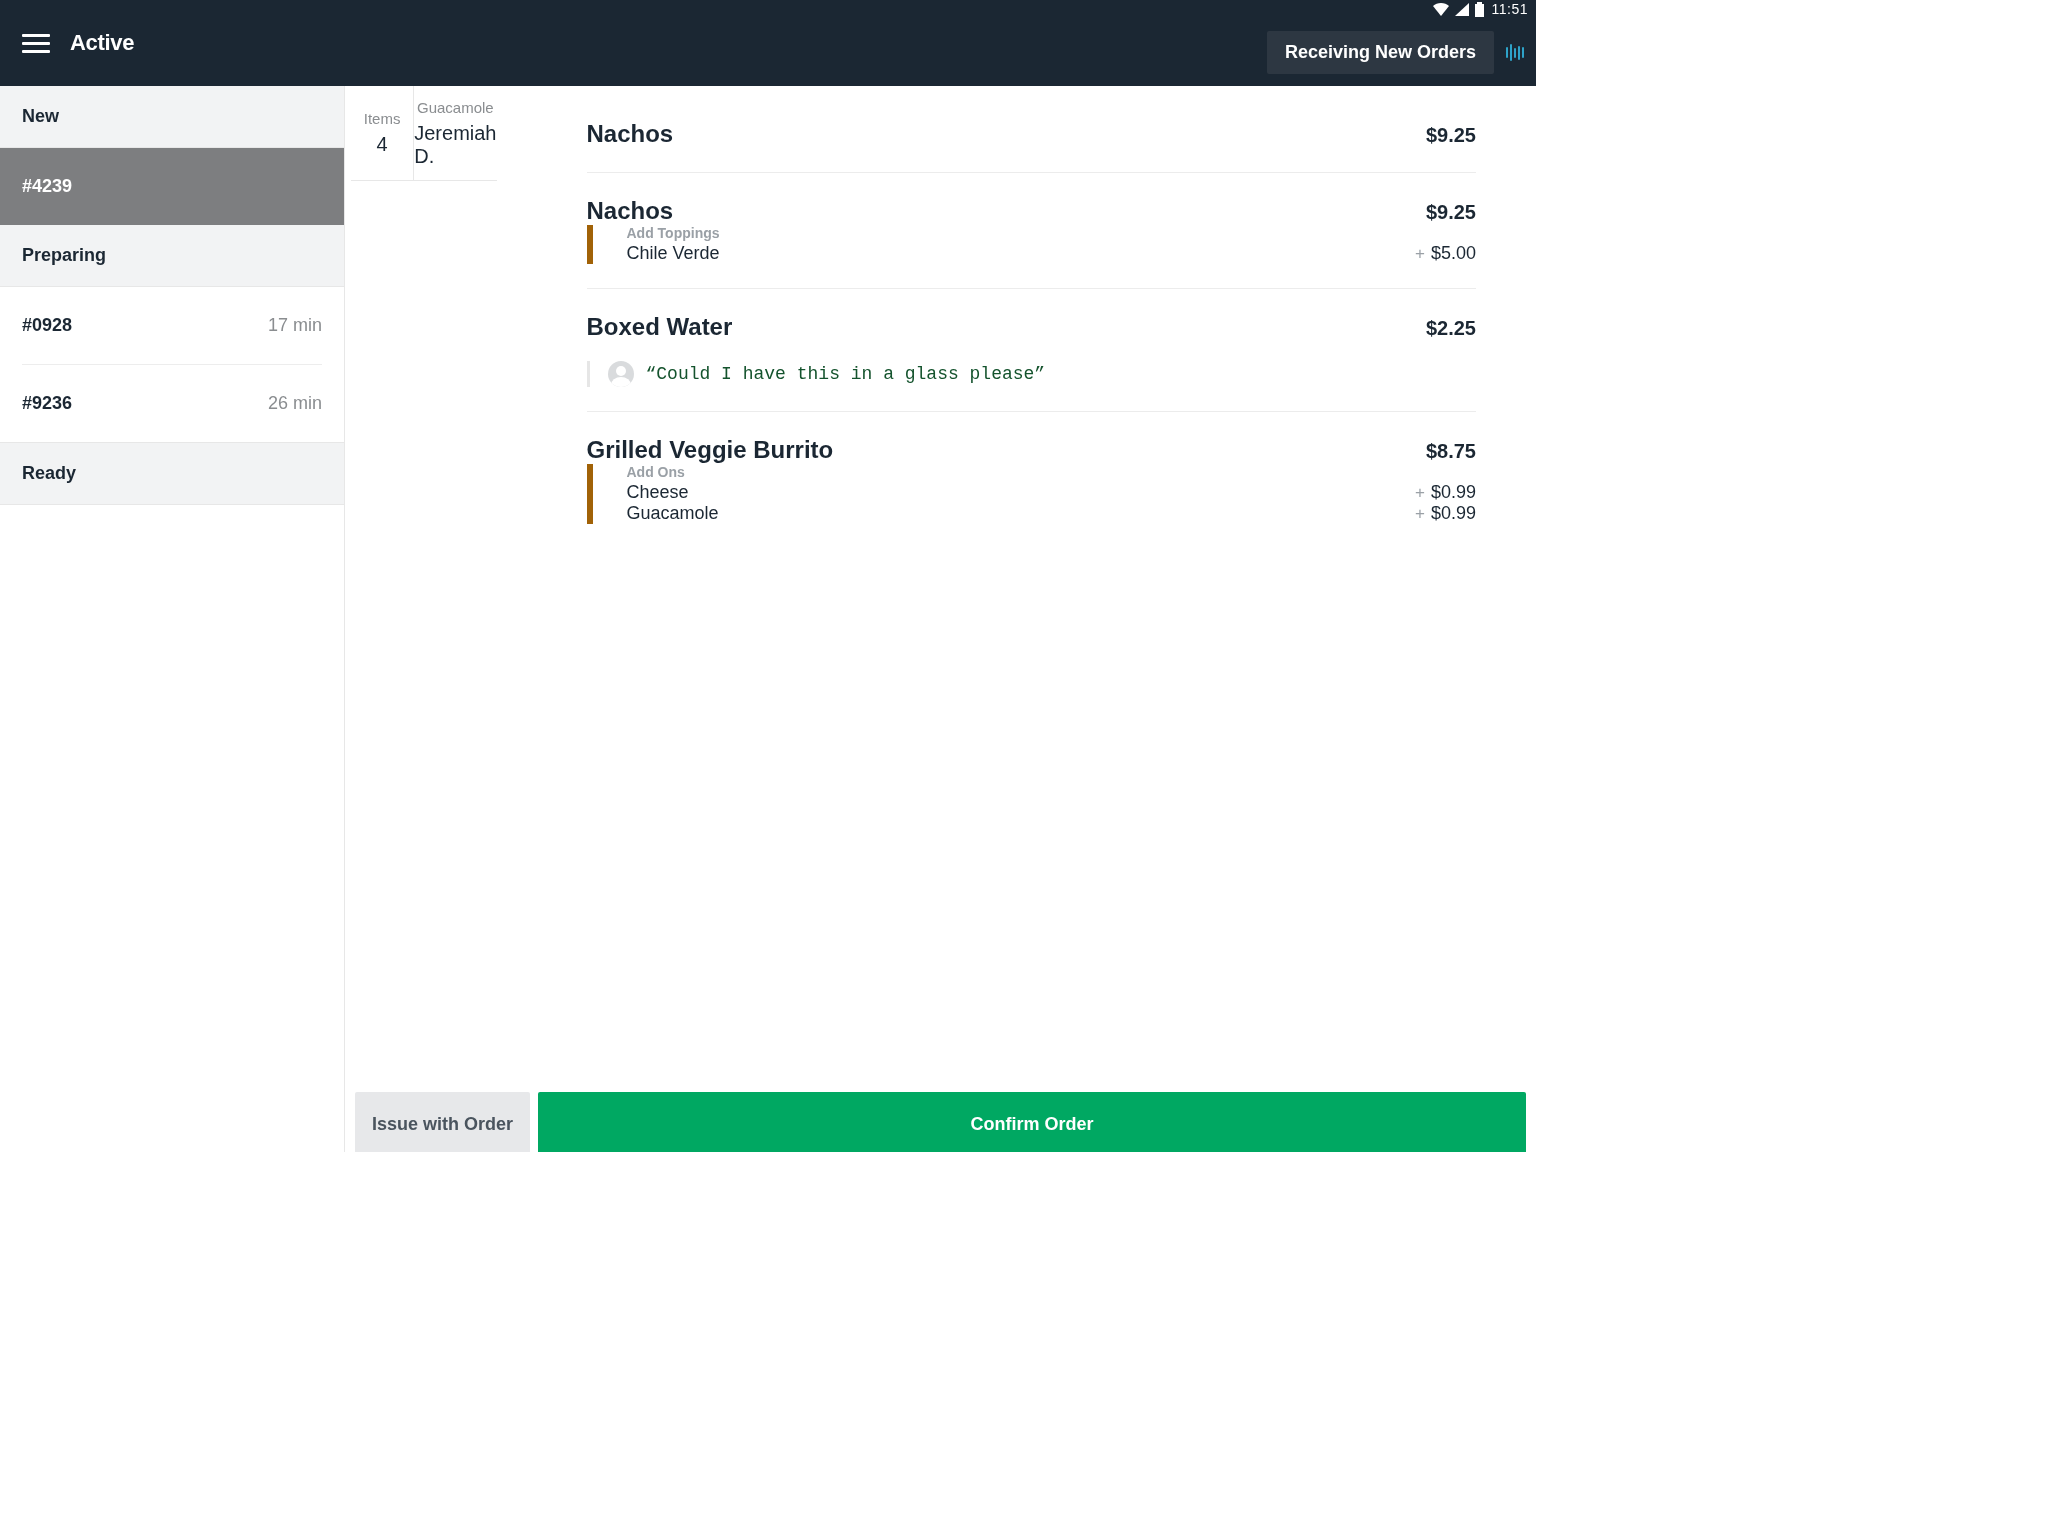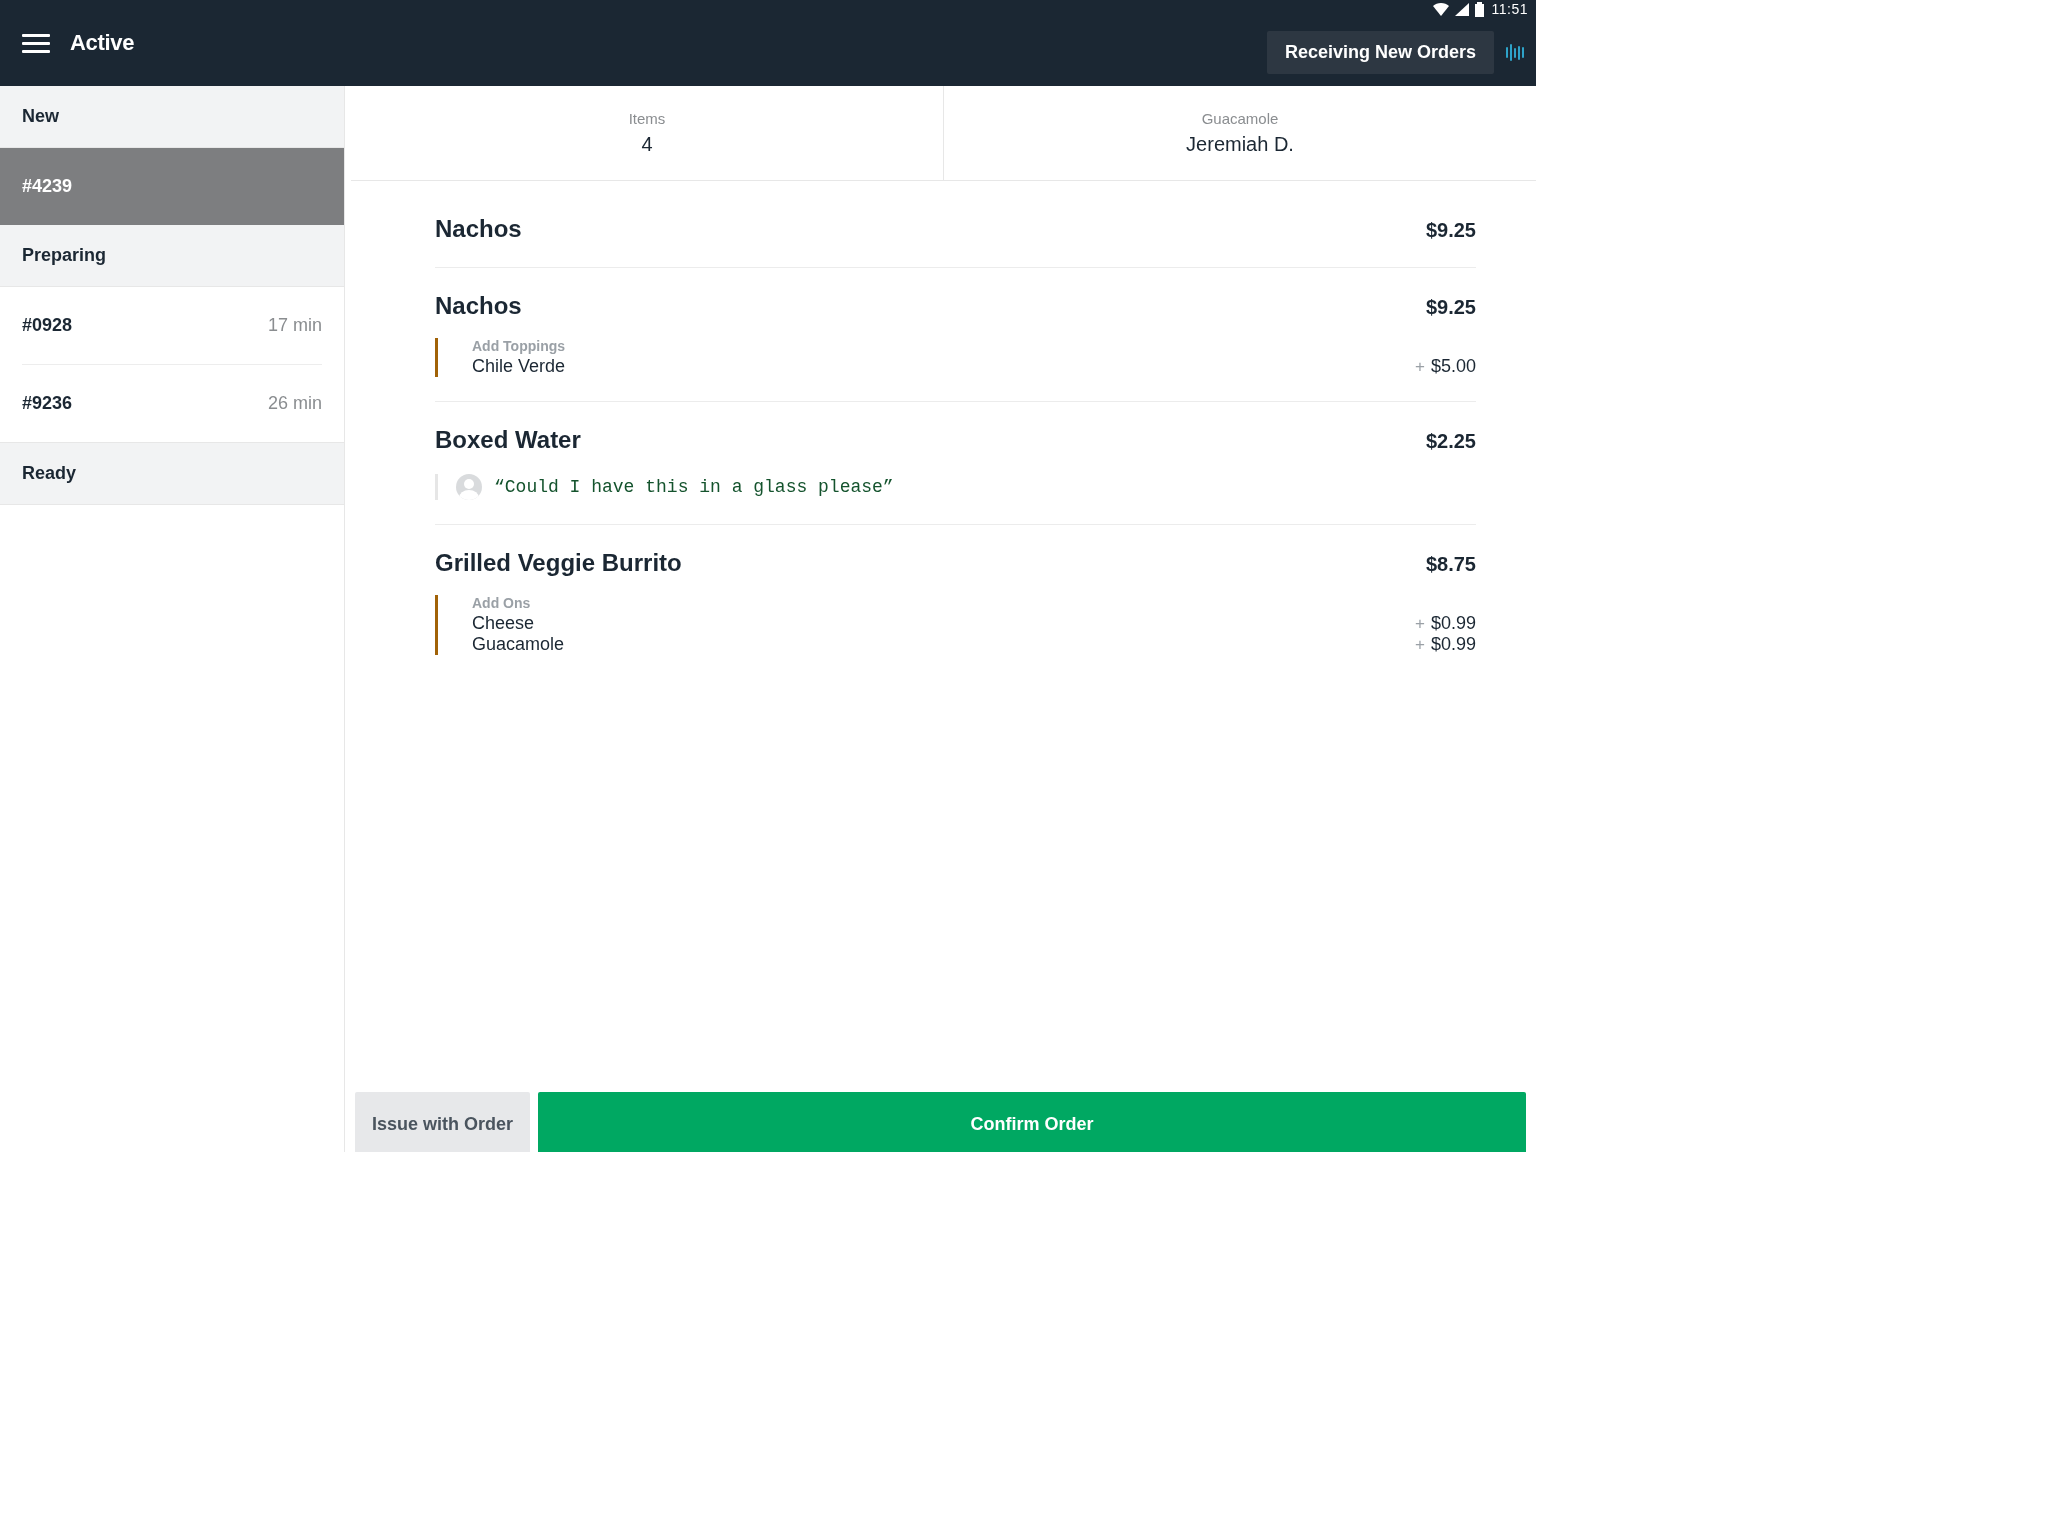--- a/index.html
+++ b/index.html
@@ -66,35 +66,35 @@
     cursor: pointer;
     color:#1b2733;
   }
   .order-item.selected { background:#7d7e80; color:#fff; border:none; }
   .order-item .time { font-weight:400; color:#8a8d90; font-size:18px; }
   .preparing-wrap .order-item { border-bottom: none; }
   .preparing-wrap { border-bottom: 1px solid #e7e7e7; background:#fff; }
   .inner-sep{ margin:0 22px; height:1px; background:#ededed; }
 
   
-  .main { flex:1; display:flex; flex-direction:column; position:relative; }
+  .main { flex:1; display:flex; flex-direction:row; position:relative; }
   .summary { display:flex; height:95px; border-bottom:1px solid #e7e7e7; margin-left:6px; }
   .summary .cell { flex:1; display:flex; flex-direction:column; align-items:center; justify-content:center; }
   .summary .cell:first-child { border-right:1px solid #e7e7e7; }
   .summary .label { color:#8a8d90; font-size:15px; margin-bottom:6px; }
   .summary .value { color:#1b2733; font-size:20px; font-weight:500; }
 
   .list { flex:1; overflow-y:auto; padding: 10px 60px 110px 90px; }
   .line-item { padding: 24px 0 0 0; }
   .row { display:flex; justify-content:space-between; align-items:baseline; }
   .name { font-size:24px; font-weight:700; color:#1b2733; }
   .price { font-size:20px; font-weight:700; color:#1b2733; }
   .divider { height:1px; background:#ececec; margin-top:24px; }
 
-  .mods { margin-top:18px; border-left:3px solid #a16207; padding-left:34px; }
+  .mods { border-left:6px solid #a16207; padding-left:34px; }
   .mod-label{ color:#9aa0a6; font-size:14px; font-weight:600; margin-bottom:2px;}
   .mod-row{ display:flex; justify-content:space-between; font-size:18px; color:#1b2733; }
   .mod-row .plus{ color:#9aa0a6; font-weight:400; margin-right:6px; font-size:17px;}
   .mod-price{ color:#1b2733; font-size:18px; }
 
   .note { margin-top:20px; border-left:3px solid #e6e6e6; padding-left:18px; display:flex; align-items:center; gap:12px; }
   .avatar{ width:26px; height:26px; border-radius:50%; background:#d9dbdd; position:relative; overflow:hidden; }
   .avatar::before{content:""; position:absolute; top:5px; left:8px; width:10px; height:10px; background:#fff; border-radius:50%;}
   .avatar::after{content:""; position:absolute; bottom:-6px; left:3px; width:20px; height:16px; background:#fff; border-radius:50%;}
   .note-text{ color:#14532d; font-size:18px;font-family:Liberation Mono, monospace; }

